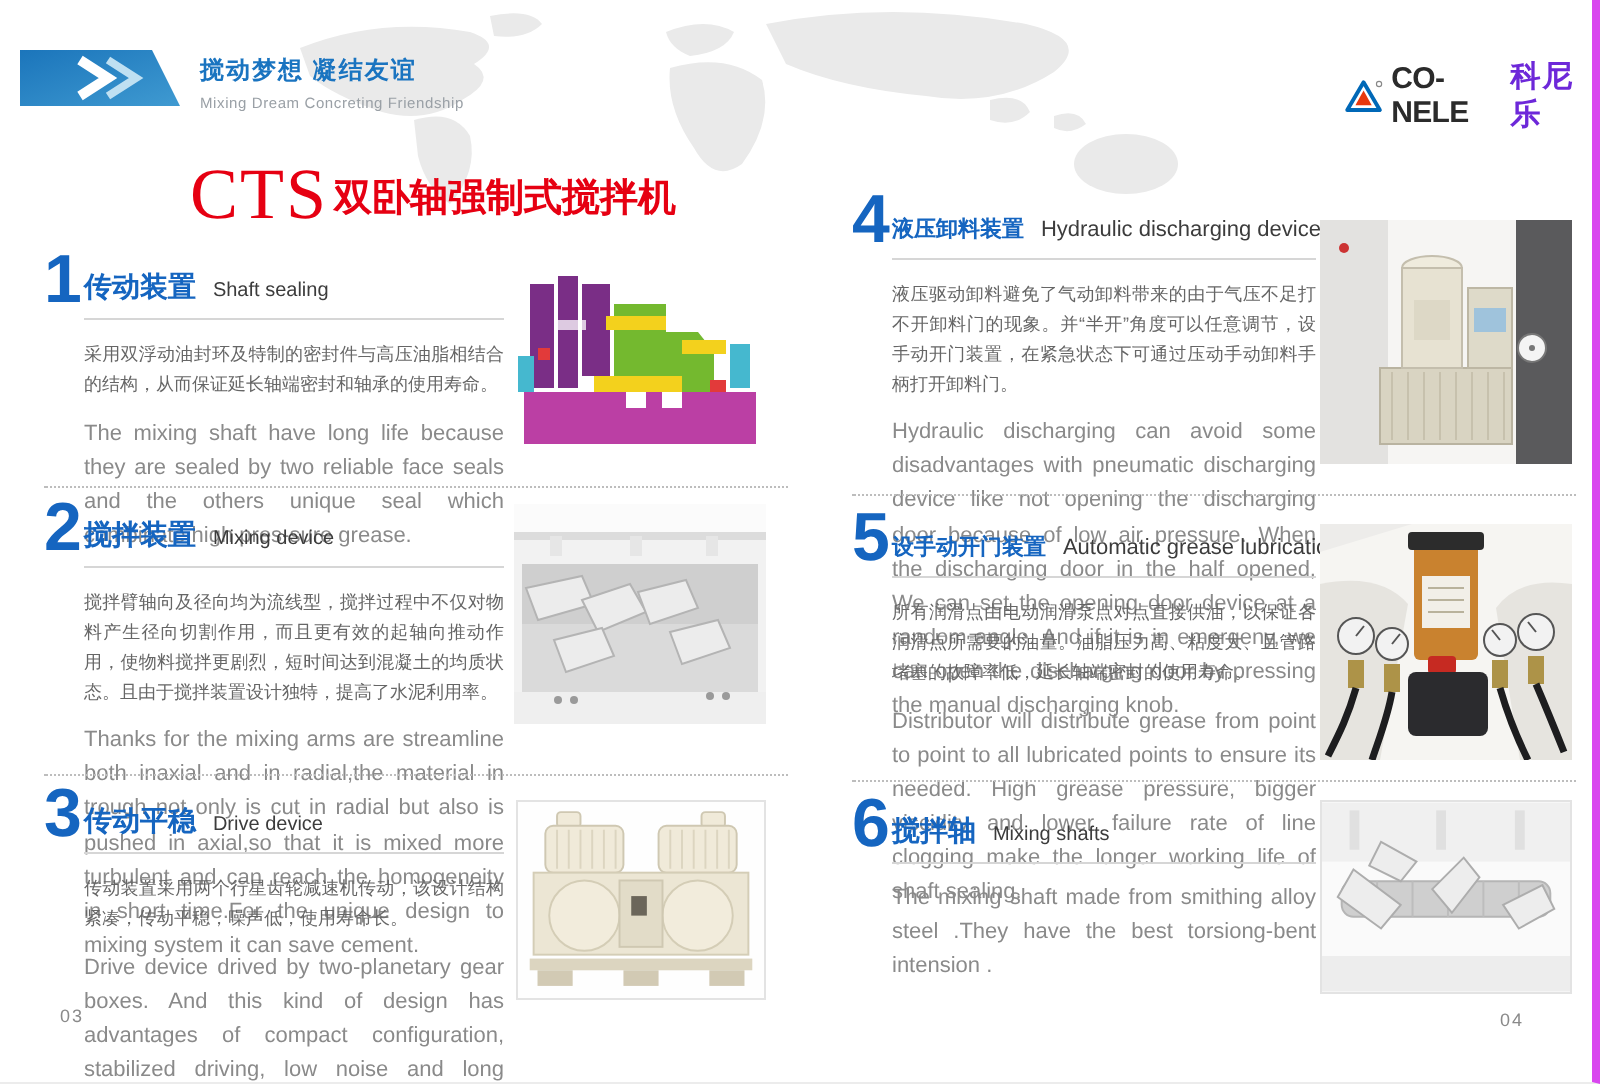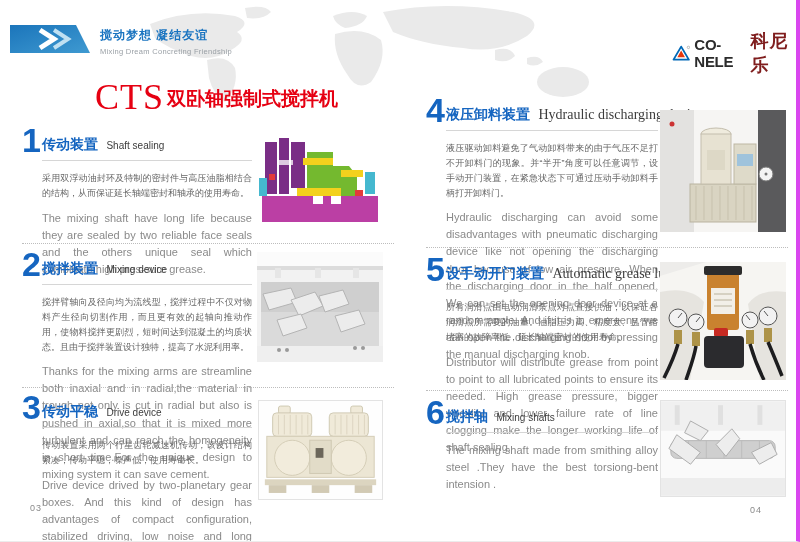--- a/index.html
+++ b/index.html
@@ -12,39 +12,39 @@
   
   .world-map { position:absolute; left:95px; top:2px; width:548px; height:104px; }
   .slogan-block { position:absolute; left:10px; top:25px; display:flex; align-items:flex-start; }
   .slogan-flag { width:80px; height:28px; display:block; }
   .slogan-text { margin-left:10px; padding-top:2px; }
   .slogan-cn { font-size:12px; font-weight:bold; color:#1a74c0; letter-spacing:1px; }
   .slogan-en { font-size:7.5px; color:#9aa0a6; margin-top:3px; letter-spacing:.3px; }
   .brand { position:absolute; left:672px; top:29px; display:flex; align-items:center; }
   .brand-icon { width:23px; height:21px; margin-right:4px; }
   .brand-en { font-size:15px; font-weight:bold; color:#2b2b2b; letter-spacing:-.3px; }
-  .brand-cn { font-size:18px; font-weight:bold; color:#7f1d1d; margin-left:4px; letter-spacing:1px; }
+  .brand-cn { font-size:15px; font-weight:bold; color:#6d28d9; margin-left:4px; letter-spacing:1px; }
   
   .doc-title { position:absolute; left:95px; top:76px; white-space:nowrap; }
   .doc-title .model { font-family:"Liberation Serif","DejaVu Serif",serif; font-size:36px; color:#e60012; letter-spacing:1px; }
   .doc-title .name { font-size:19px; font-weight:bold; color:#e60012; margin-left:3px; vertical-align:4px; }
   
   .feature { position:absolute; width:230px; }
   .pg-right .feature, .feature.right { width:232px; }
   .sec-num {
     position:absolute; left:0; top:-3px; font-size:34px; font-weight:bold;
     color:#1565c0; line-height:1; letter-spacing:-1px;
   }
   .sec-head {
     margin-left:20px; padding:9px 0 6px 0; border-bottom:1px solid #d6d6d6;
     white-space:nowrap;
   }
   .t-cn { font-size:14px; font-weight:bold; color:#1565c0; }
   .t-en { font-size:10px; color:#3c3c3c; margin-left:4px; }
-  .feature.compact .t-cn, .feature.compact .t-en { font-size:14px;font-family:Liberation Serif, serif; }
+  .feature.compact .t-cn, .feature.compact .t-en { font-size:11px; }
   .p-cn { margin:10px 0 0 20px; font-size:9px; color:#666; line-height:1.65; text-align:justify; }
   .p-en { margin:9px 0 0 20px; font-size:11px; color:#8a8a8a; line-height:1.55; text-align:justify; }
   
   .photo { position:absolute; background:#fff; }
   .photo svg { display:block; width:100%; height:100%; }
   .photo.bordered { border:1px solid #e3e3e3; }
   
   .dotted-divider { position:absolute; height:0; border-top:1px dotted #bdbdbd; }
   .pageno { position:absolute; font-size:9px; color:#8a8a8a; letter-spacing:1px; }
 </style>

